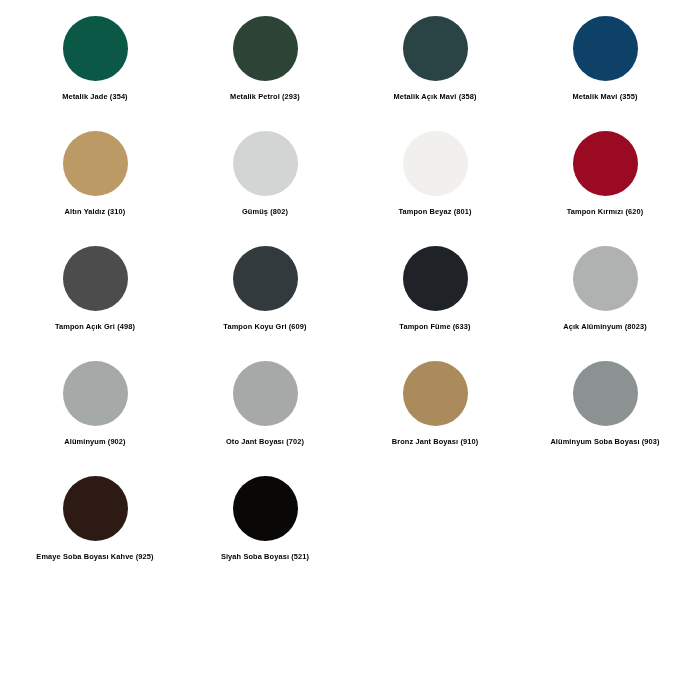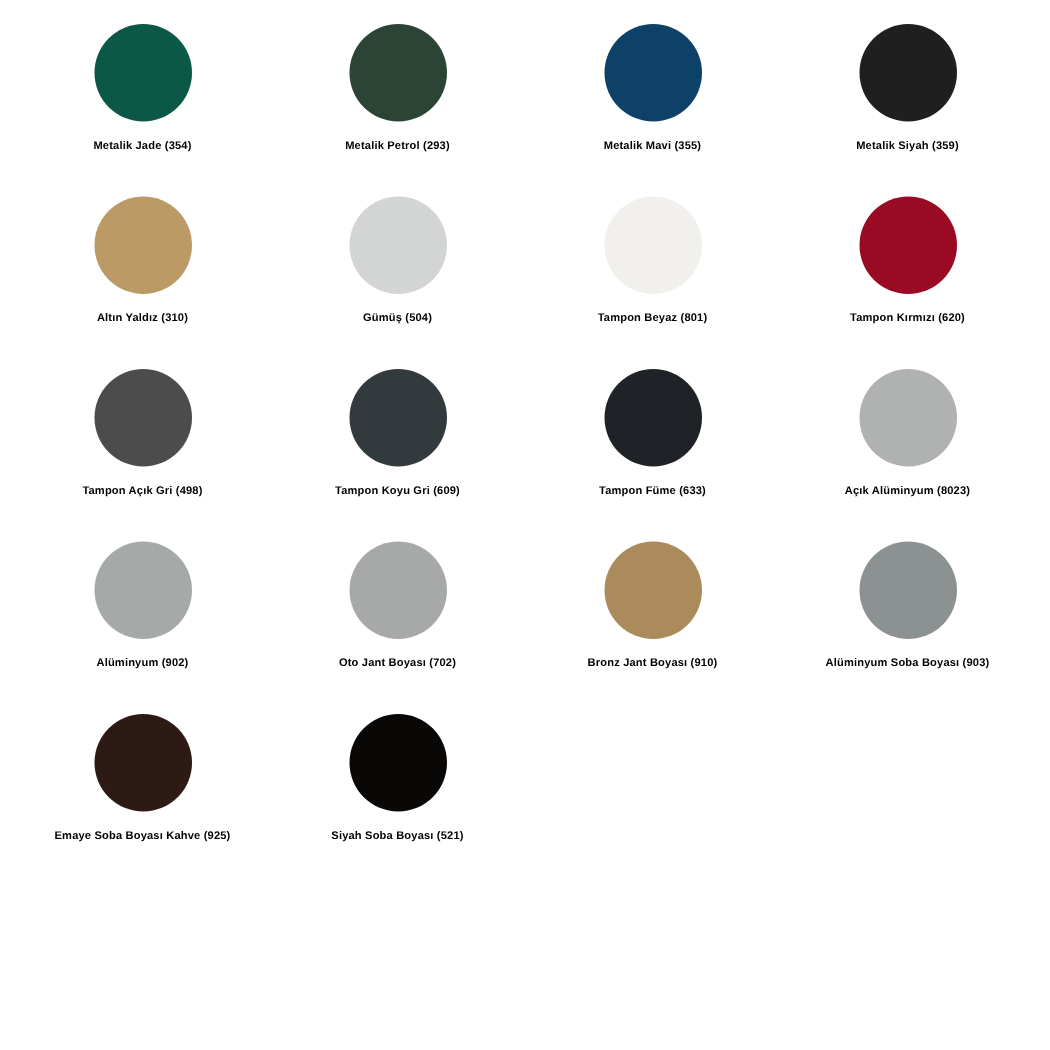--- a/index.html
+++ b/index.html
@@ -58,34 +58,34 @@
   <div class="swatch-grid">
       <div class="swatch-cell">
         <div class="swatch-disc" style="background: rgb(11, 88, 71);"></div>
         <div class="swatch-label">Metalik Jade (354)</div>
       </div>
       <div class="swatch-cell">
         <div class="swatch-disc" style="background: rgb(44, 68, 54);"></div>
         <div class="swatch-label">Metalik Petrol (293)</div>
       </div>
       <div class="swatch-cell">
+        <div class="swatch-disc" style="background: rgb(42, 68, 70);"></div>
+        <div class="swatch-label">Metalik Açık Mavi (358)</div>
+      </div>
+      <div class="swatch-cell">
         <div class="swatch-disc" style="background: rgb(13, 65, 104);"></div>
         <div class="swatch-label">Metalik Mavi (355)</div>
-      </div>
-      <div class="swatch-cell">
-        <div class="swatch-disc" style="background: rgb(32, 31, 31);"></div>
-        <div class="swatch-label">Metalik Siyah (359)</div>
       </div>
       <div class="swatch-cell">
         <div class="swatch-disc" style="background: rgb(187, 154, 102);"></div>
         <div class="swatch-label">Altın Yaldız (310)</div>
       </div>
       <div class="swatch-cell">
         <div class="swatch-disc" style="background: rgb(211, 212, 212);"></div>
-        <div class="swatch-label">Gümüş (504)</div>
+        <div class="swatch-label">Gümüş (802)</div>
       </div>
       <div class="swatch-cell">
         <div class="swatch-disc" style="background: rgb(241, 240, 236);"></div>
         <div class="swatch-label">Tampon Beyaz (801)</div>
       </div>
       <div class="swatch-cell">
         <div class="swatch-disc" style="background: rgb(154, 10, 34);"></div>
         <div class="swatch-label">Tampon Kırmızı (620)</div>
       </div>
       <div class="swatch-cell">

